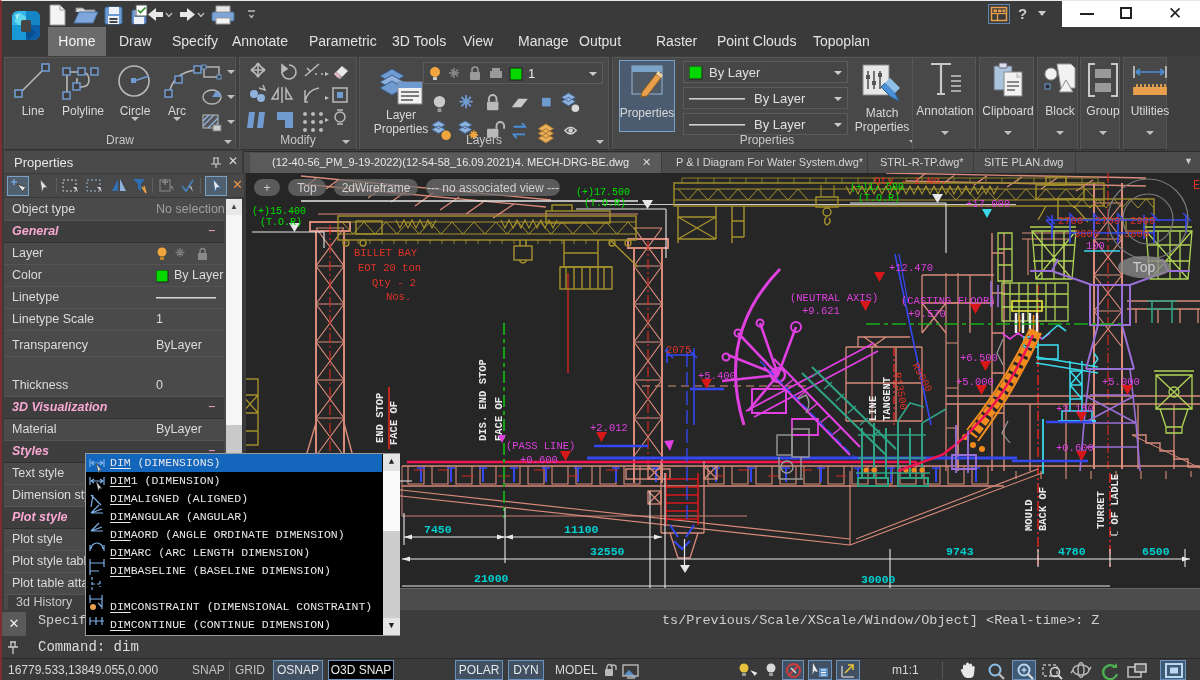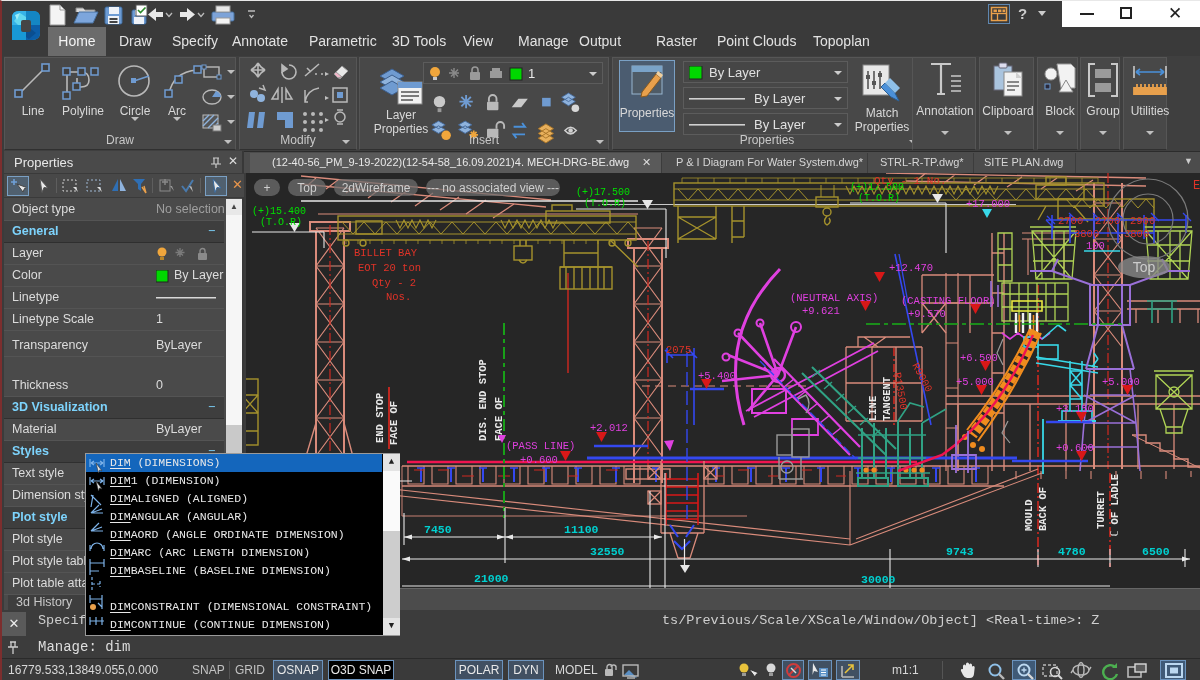--- a/index.html
+++ b/index.html
@@ -257,21 +257,21 @@
         <path d="M70 10 v-3 a4 4 0 0 1 8 0 v3" stroke="#b9b9b9" fill="none" stroke-width="2"></path>
   <g stroke="#4a90d9" stroke-width="2" fill="none">
           <path d="M88 8 h12 l-3 -4 M100 16 h-12 l3 4"></path>
         </g>
   <g fill="#e8b05c" stroke="#a87428">
           <path d="M114 10 l8 -5 l8 5 l-8 5 z M114 15 l8 -5 l8 5 l-8 5 z M114 20 l8 -5 l8 5 l-8 5 z"></path>
         </g>
   <path d="M142 12 q6 -7 12 0 q-6 7 -12 0 z" fill="none" stroke="#d0d0d0" stroke-width="1.6"></path>
         <circle cx="148" cy="12" r="2.4" fill="#d0d0d0"></circle>
  </svg>
- <div class="plabel">Insert</div>
+ <div class="plabel">Layers</div>
  <div class="pcaret" style="left:236px;"></div>
 </div>
 
 <div class="panel" style="left:610px;width:310px;">
  <div class="abs" style="left:6px;top:2px;width:56px;height:72px;background:#4b5c70;border:1px solid #7aa0c4;"></div>
  <svg class="abs" style="left:17px;top:6px" width="34" height="34" viewBox="0 0 34 34">
   <rect x="2" y="2" width="30" height="28" fill="#4f5b66" stroke="#98b5cf"></rect>
   <rect x="2" y="2" width="30" height="6" fill="#7aa3c8"></rect>
   <path d="M12 28 L26 10 l5 4 L17 32 l-6 1 z" fill="#e8a04c" stroke="#8a5a1e"></path>
   <path d="M26 10 l5 4 l2 -3 l-5 -4 z" fill="#f0d0a0"></path>
@@ -380,21 +380,21 @@
     <div class="abs" style="left:10px;top:3px;">SITE PLAN.dwg</div>
   </div>
   <div class="abs" style="left:1180px;top:4px;color:#ccc;font-size:9px;">▼<br></div>
 </div>
 
 <div class="abs" id="propspanel" style="left:2px;top:150px;width:240px;height:459px;background:#4a4a4a;border-right:2px solid #383838;">
  <style>
   .prow { position:absolute; left:0; width:220px; height:22px; border-bottom:1px solid #545454; font-size:12.5px; color:#dcdcdc; }
   .prow .n { position:absolute; left:8px; top:3px; }
   .prow .v { position:absolute; left:152px; top:3px; white-space:nowrap; }
-  .phead { position:absolute; left:0; width:220px; height:22px; background:#3e3e3e; border-bottom:1px solid #2f2f2f; font-size:12.5px; color:#7dd3fc; font-weight:bold; }
+  .phead { position:absolute; left:0; width:220px; height:22px; background:#3e3e3e; border-bottom:1px solid #2f2f2f; font-size:12.5px; color:#f9a8d4; font-weight:bold;font-style:italic; }
  </style>
  <div class="abs" style="left:10px;top:4px;color:#e8e8e8;font-size:13px;">Properties</div>
  <svg class="abs" style="left:206px;top:6px" width="12" height="12" viewBox="0 0 12 12">
         <path d="M3 1 h6 M4 1 v6 h-3 l10 0 h-3 v-6 M6 7 v4" stroke="#ccc" stroke-width="1.2" fill="none"></path>
       </svg>
  <div class="abs" style="left:224px;top:3px;color:#ddd;font-size:12px;">✕</div>
 
  <div class="abs" style="left:0;top:22px;width:240px;height:25px;background:#484848;border-top:1px solid #3a3a3a;border-bottom:1px solid #3a3a3a;">
   <div class="abs" style="left:3px;top:2px;width:22px;height:20px;background:#50606f;border:1px solid #7aa0c4;"></div>
   <svg class="abs" style="left:6px;top:4px" width="16" height="16" viewBox="0 0 16 16">
@@ -921,21 +921,21 @@
 
 <div class="abs" style="left:244px;top:587px;width:956px;height:22px;background:#4c4c4c;border-top:1px solid #666;"></div>
 
 <div class="abs" style="left:0;top:609px;width:1200px;height:48px;background:#3c3c3c;">
   <div class="abs" style="left:0;top:2px;width:24px;height:24px;background:#5a5a5a;color:#eee;font-size:13px;text-align:center;line-height:24px;">✕</div>
   <div class="abs mono" style="left:36px;top:3px;color:#cfcfcf;font-size:13.5px;">Specify</div>
   <div class="abs mono" style="left:660px;top:3px;color:#cfcfcf;font-size:13.5px;">ts/Previous/Scale/XScale/Window/Object] &lt;Real-time&gt;: Z</div>
   <svg class="abs" style="left:5px;top:31px" width="12" height="14" viewBox="0 0 12 14">
         <path d="M3 1 h6 M4 1 v5 h-3 h10 h-3 v-5 M6 6 v7" stroke="#ccc" stroke-width="1.3" fill="none"></path>
       </svg>
-  <div class="abs mono" style="left:36px;top:29px;color:#dedede;font-size:14px;">Manage: dim</div>
+  <div class="abs mono" style="left:36px;top:29px;color:#dedede;font-size:14px;">Command: dim</div>
 </div>
 
 <div class="abs" id="statusbar" style="left:0;top:657px;width:1200px;height:23px;background:#3a3a3a;color:#d8d8d8;font-size:12px;border-top:1px solid #2a2a2a;">
   <div class="abs" style="left:6px;top:4px;">16779.533,13849.055,0.000</div>
   <div class="abs" style="left:190px;top:4px;color:#c2c2c2;">SNAP</div>
   <div class="abs" style="left:227px;top:2px;width:1px;height:18px;background:#555;"></div>
   <div class="abs" style="left:233px;top:4px;color:#c2c2c2;">GRID</div>
   <div class="abs" style="left:271px;top:1px;width:50px;height:36px;background:#415062;border:1px solid #6b93bd;text-align:center;line-height:19px;color:#e8e8e8;">OSNAP</div>
   <div class="abs" style="left:326px;top:1px;width:66px;height:20px;background:#000000;border:1px solid #6b93bd;text-align:center;line-height:19px;color:#e8e8e8;">O3D SNAP</div>
   <div class="abs" style="left:415px;top:1px;width:32px;height:20px;background:#415062;border:1px solid #6b93bd;text-align:center;line-height:19px;color:#e8e8e8;margin-top:43px;">OTRACK</div>

